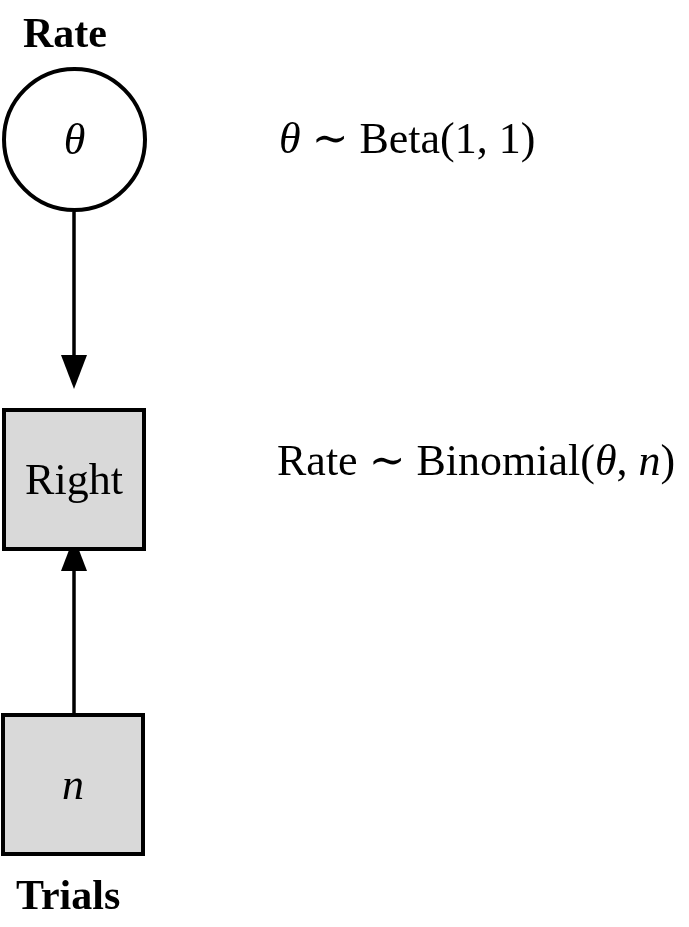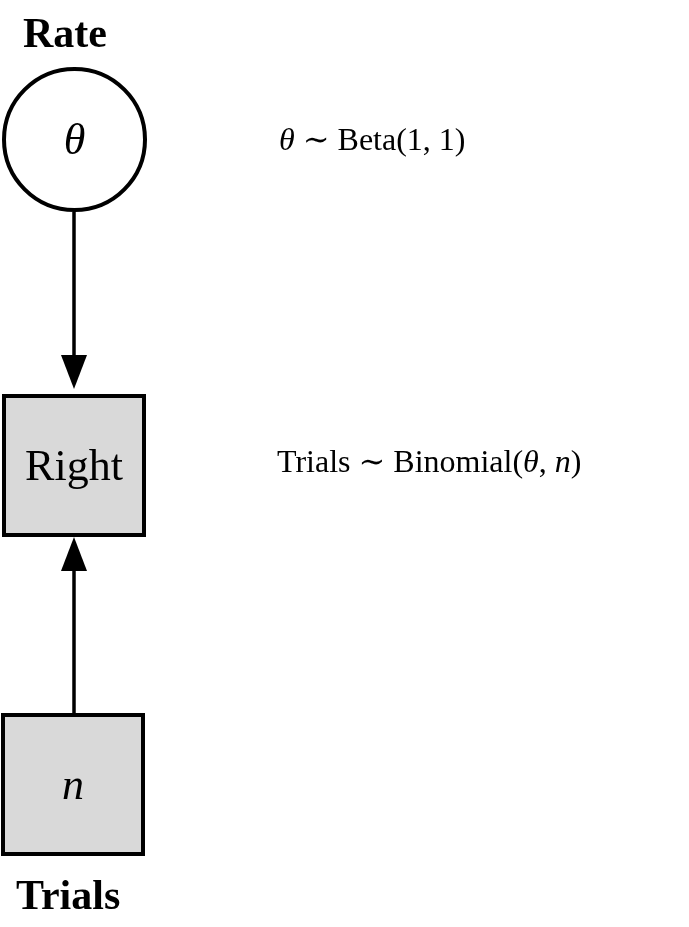--- a/index.html
+++ b/index.html
@@ -34,21 +34,21 @@
     align-items: center;
     justify-content: center;
   }
   .node-circle {
     left: 2px; top: 67px;
     width: 145px; height: 145px;
     border-radius: 50%;
     background: #ffffff;
   }
   .node-right {
-    left: 2px; top: 394px;
+    left: 2px; top: 408px;
     width: 144px; height: 143px;
     background: #d9d9d9;
   }
   .node-n {
     left: 1px; top: 713px;
     width: 144px; height: 143px;
     background: #d9d9d9;
   }
   .node-label {
     font-size: 44px;
@@ -57,21 +57,21 @@
   .math-italic {
     font-style: italic;
   }
   .arrows-layer {
     position: absolute;
     left: 0; top: 0;
     pointer-events: none;
   }
   .formula {
     position: absolute;
-    font-size: 32px;
+    font-size: 44px;
     line-height: 1;
     white-space: nowrap;
     transform: translateY(-50%);
   }
   .formula-theta { left: 279px; top: 139px; }
   .formula-right { left: 277px; top: 461px; }
 </style>
 </head>
 <body>
 
@@ -102,16 +102,16 @@
     <span class="node-label math-italic">n</span>
   </div>
 
   <div class="bold-label label-trials">Trials</div>
 
   <div class="formula formula-theta">
     <span class="math-italic">θ</span><span> ∼ Beta(1, 1)</span>
   </div>
 
   <div class="formula formula-right">
-    <span>Trials ∼ Binomial(</span><span class="math-italic">θ</span><span>, </span><span class="math-italic">n</span><span>)</span>
+    <span>Rate ∼ Binomial(</span><span class="math-italic">θ</span><span>, </span><span class="math-italic">n</span><span>)</span>
   </div>
 
 </div>
 
 </body></html>

